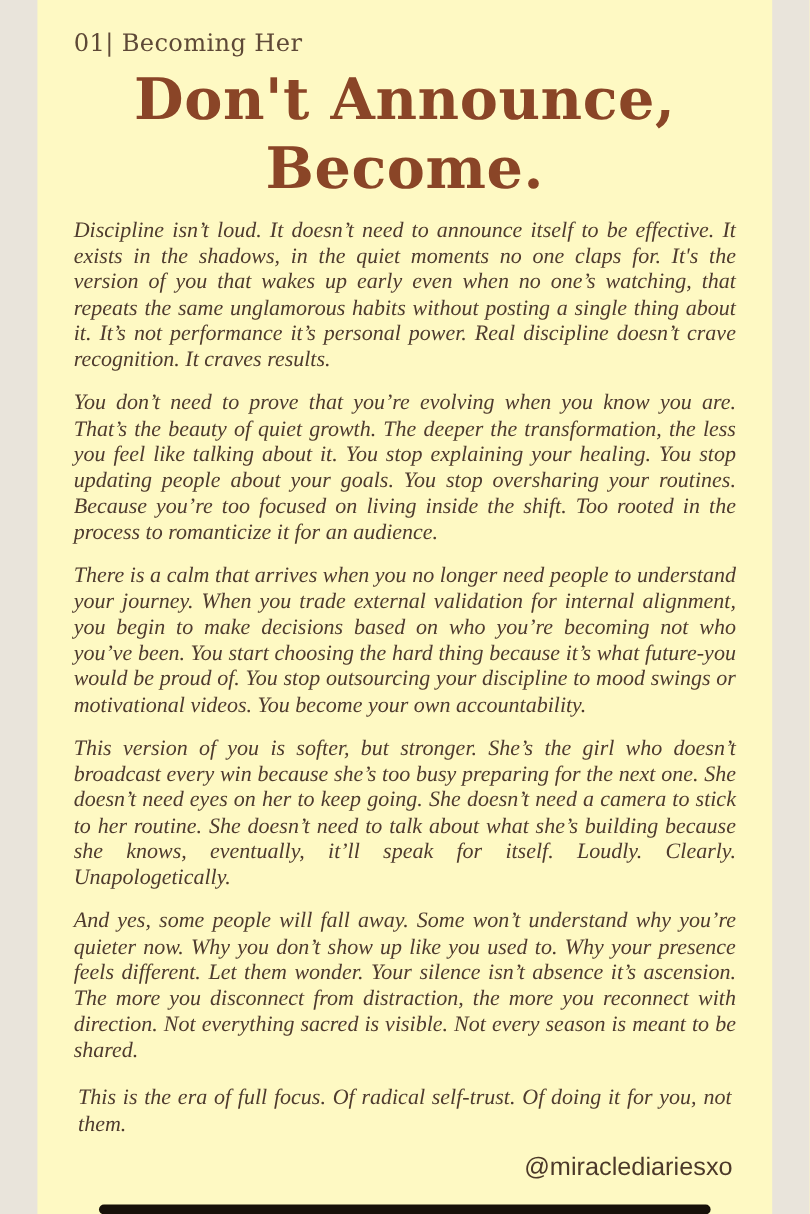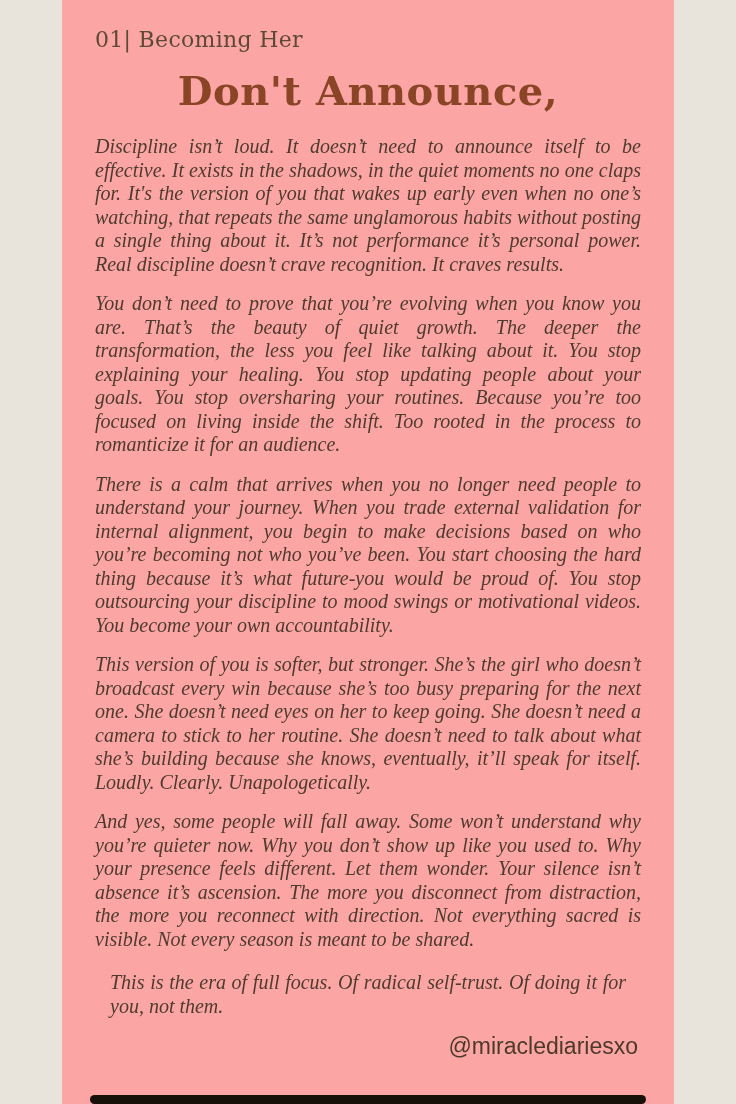--- a/index.html
+++ b/index.html
@@ -1,60 +1,60 @@
 <!DOCTYPE html>
 <html><head>
 <meta charset="utf-8">
 <style>
   html, body { margin: 0; padding: 0; }
   body { background: #e9e4db; }
 
   .page {
     position: relative;
-    width: 612px;
+    width: 668px;
     height: 1104px;
     margin: 0 auto;
-    background: #fca5a5;
+    background: #fef9c3;
     overflow: hidden;
     box-sizing: border-box;
     font-family: "Liberation Serif", serif;
     color: #4e3b2e;
   }
 
   .kicker {
     margin: 26px 33px 0 33px;
     font-family: "DejaVu Serif", serif;
     font-size: 22px;
     line-height: 28px;
     color: #5e4937;
     letter-spacing: 0.3px;
   }
 
   .title {
     margin: 5px 20px 0 20px;
     text-align: center;
     font-family: "DejaVu Serif", serif;
     font-weight: 700;
-    font-size: 40px;
+    font-size: 52px;
     line-height: 63px;
     color: #8a4527;
     letter-spacing: 0.5px;
   }
   .title-line { display: block; }
 
   .article {
     margin: 13px 33px 0 33px;
     font-size: 20px;
     line-height: 23.5px;
     text-align: justify;
     text-justify: inter-word;
     font-style: italic;
   }
   .article p.para { margin: 0 0 16px 0; }
-  .article p.closing-line { margin: 15px; }
+  .article p.closing-line { margin: 4px; }
   .closing-block { margin-top: 20px; }
 
   .handle-row {
     margin: 13px 36px 0 33px;
     text-align: right;
     font-family: Liberation Sans, sans-serif;
     font-size: 23px;
     line-height: 26px;
     color: #4c3929;
   }
@@ -72,20 +72,21 @@
 </style>
 </head>
 <body>
 
 <div class="page">
 
   <div class="kicker">01| Becoming Her</div>
 
   <h1 class="title">
     <span class="title-line">Don't Announce,</span>
+    <span class="title-line">Become.</span>
   </h1>
 
   <div class="article">
     <p class="para">Discipline isn’t loud. It doesn’t need to announce itself to be effective. It exists in the shadows, in the quiet moments no one claps for. It's the version of you that wakes up early even when no one’s watching, that repeats the same unglamorous habits without posting a single thing about it. It’s not performance it’s personal power. Real discipline doesn’t crave recognition. It craves results.</p>
     <p class="para">You don’t need to prove that you’re evolving when you know you are. That’s the beauty of quiet growth. The deeper the transformation, the less you feel like talking about it. You stop explaining your healing. You stop updating people about your goals. You stop oversharing your routines. Because you’re too focused on living inside the shift. Too rooted in the process to romanticize it for an audience.</p>
     <p class="para">There is a calm that arrives when you no longer need people to understand your journey. When you trade external validation for internal alignment, you begin to make decisions based on who you’re becoming not who you’ve been. You start choosing the hard thing because it’s what future-you would be proud of. You stop outsourcing your discipline to mood swings or motivational videos. You become your own accountability.</p>
     <p class="para">This version of you is softer, but stronger. She’s the girl who doesn’t broadcast every win because she’s too busy preparing for the next one. She doesn’t need eyes on her to keep going. She doesn’t need a camera to stick to her routine. She doesn’t need to talk about what she’s building because she knows, eventually, it’ll speak for itself. Loudly. Clearly. Unapologetically.</p>
     <p class="para">And yes, some people will fall away. Some won’t understand why you’re quieter now. Why you don’t show up like you used to. Why your presence feels different. Let them wonder. Your silence isn’t absence it’s ascension. The more you disconnect from distraction, the more you reconnect with direction. Not everything sacred is visible. Not every season is meant to be shared.</p>
 
     <div class="closing-block">

